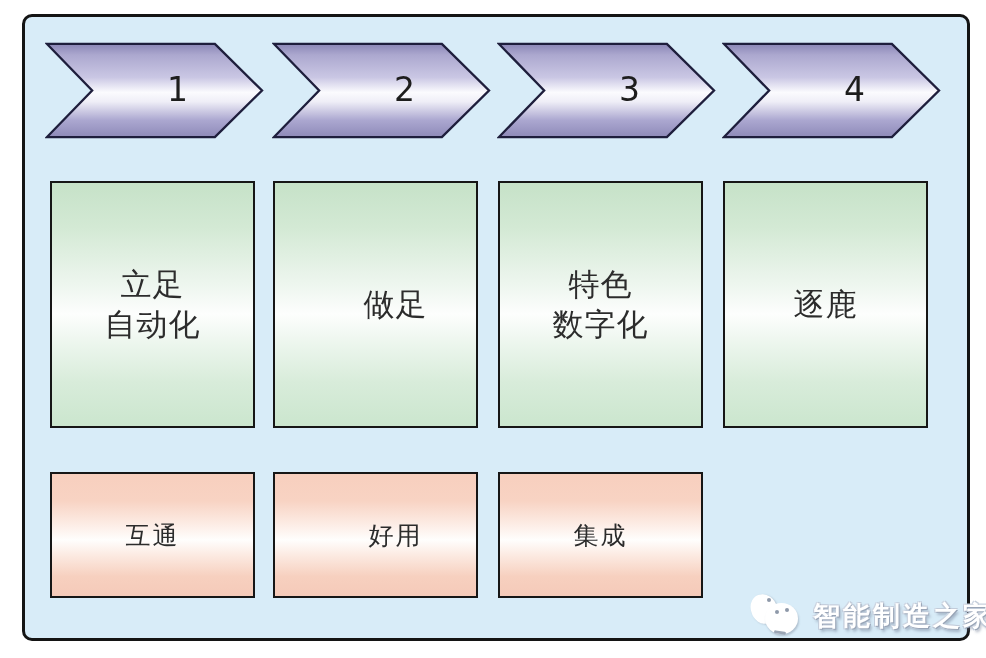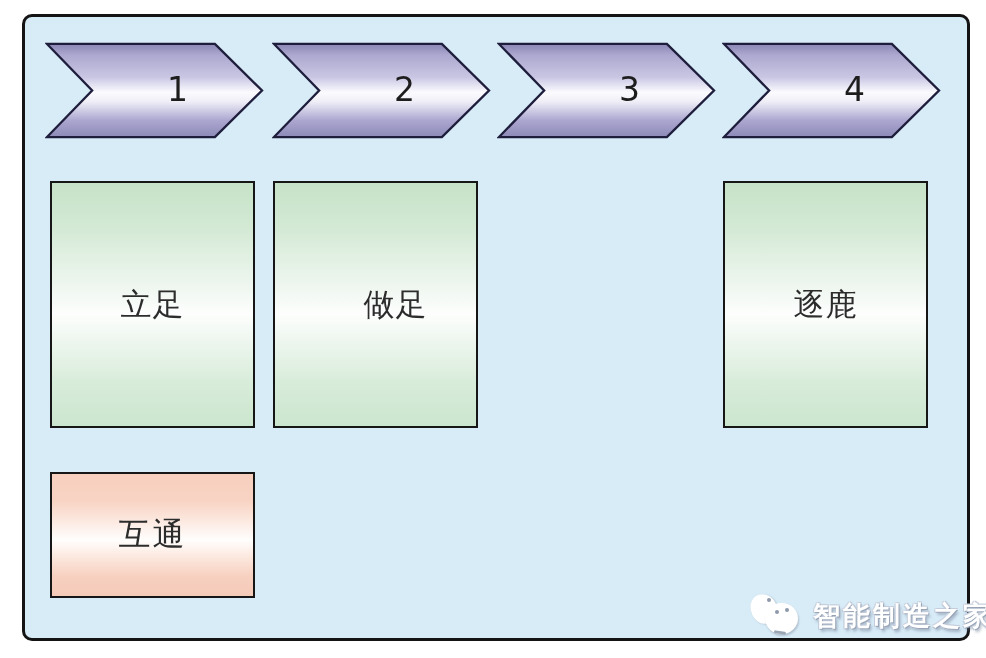--- a/index.html
+++ b/index.html
@@ -50,21 +50,21 @@
   .greenbox { top: 181px; height: 247px;
     background: linear-gradient(to bottom,
       #c6e2c8 0%, #d3e9d4 18%, #eef6ef 42%, #fdfefd 54%,
       #eff7f0 64%, #d8ecda 82%, #cbe6ce 100%);
     font-size: 31px; line-height: 40px; letter-spacing: 1px;
   }
   .pinkbox { top: 472px; height: 126px;
     background: linear-gradient(to bottom,
       #f7cfbe 0%, #f8d3c3 22%, #fdf0ea 44%, #fffefd 54%,
       #fcebe3 66%, #f7d0bf 84%, #f5cab9 100%);
-    font-size: 32px; letter-spacing: 2px;
+    font-size: 25px; letter-spacing: 2px;
   }
   .col1 { left: 50px; } .col2 { left: 273px; padding-left: 40px; } .col3 { left: 498px; } .col4 { left: 723px; }
 
   
   .watermark {
     position: absolute; left: 747px; top: 591px;
     display: flex; align-items: center;
   }
   .wm-icon { position: relative; width: 56px; height: 50px; }
   .wm-blob {
@@ -141,30 +141,41 @@
   </div>
   <div class="arrow c4">
     <svg viewBox="-2 -2 223 101" preserveAspectRatio="none">
       <polygon points="0,0 171,0 219,48.5 171,97 0,97 46,48.5" fill="url(#arrowGrad)" stroke="#1e1e3c" stroke-width="2.4" stroke-linejoin="miter"></polygon>
     </svg>
     <div class="num">4</div>
   </div>
 
   <div class="greenbox col1">
     <div>立足</div>
+    <div>自动化</div>
   </div>
   <div class="greenbox col2">
     <div>做足</div>
+  </div>
+  <div class="greenbox col3">
+    <div>特色</div>
+    <div>数字化</div>
   </div>
   <div class="greenbox col4">
     <div>逐鹿</div>
   </div>
 
   <div class="pinkbox col1">
     <div>互通</div>
+  </div>
+  <div class="pinkbox col2">
+    <div>好用</div>
+  </div>
+  <div class="pinkbox col3">
+    <div>集成</div>
   </div>
 
   <div class="watermark">
     <div class="wm-icon">
       <div class="wm-blob"></div>
       <div class="wm-face"></div>
       <div class="wm-dot a"></div>
       <div class="wm-dot b"></div>
       <div class="wm-dot c"></div>
       <div class="wm-mouth"></div>

